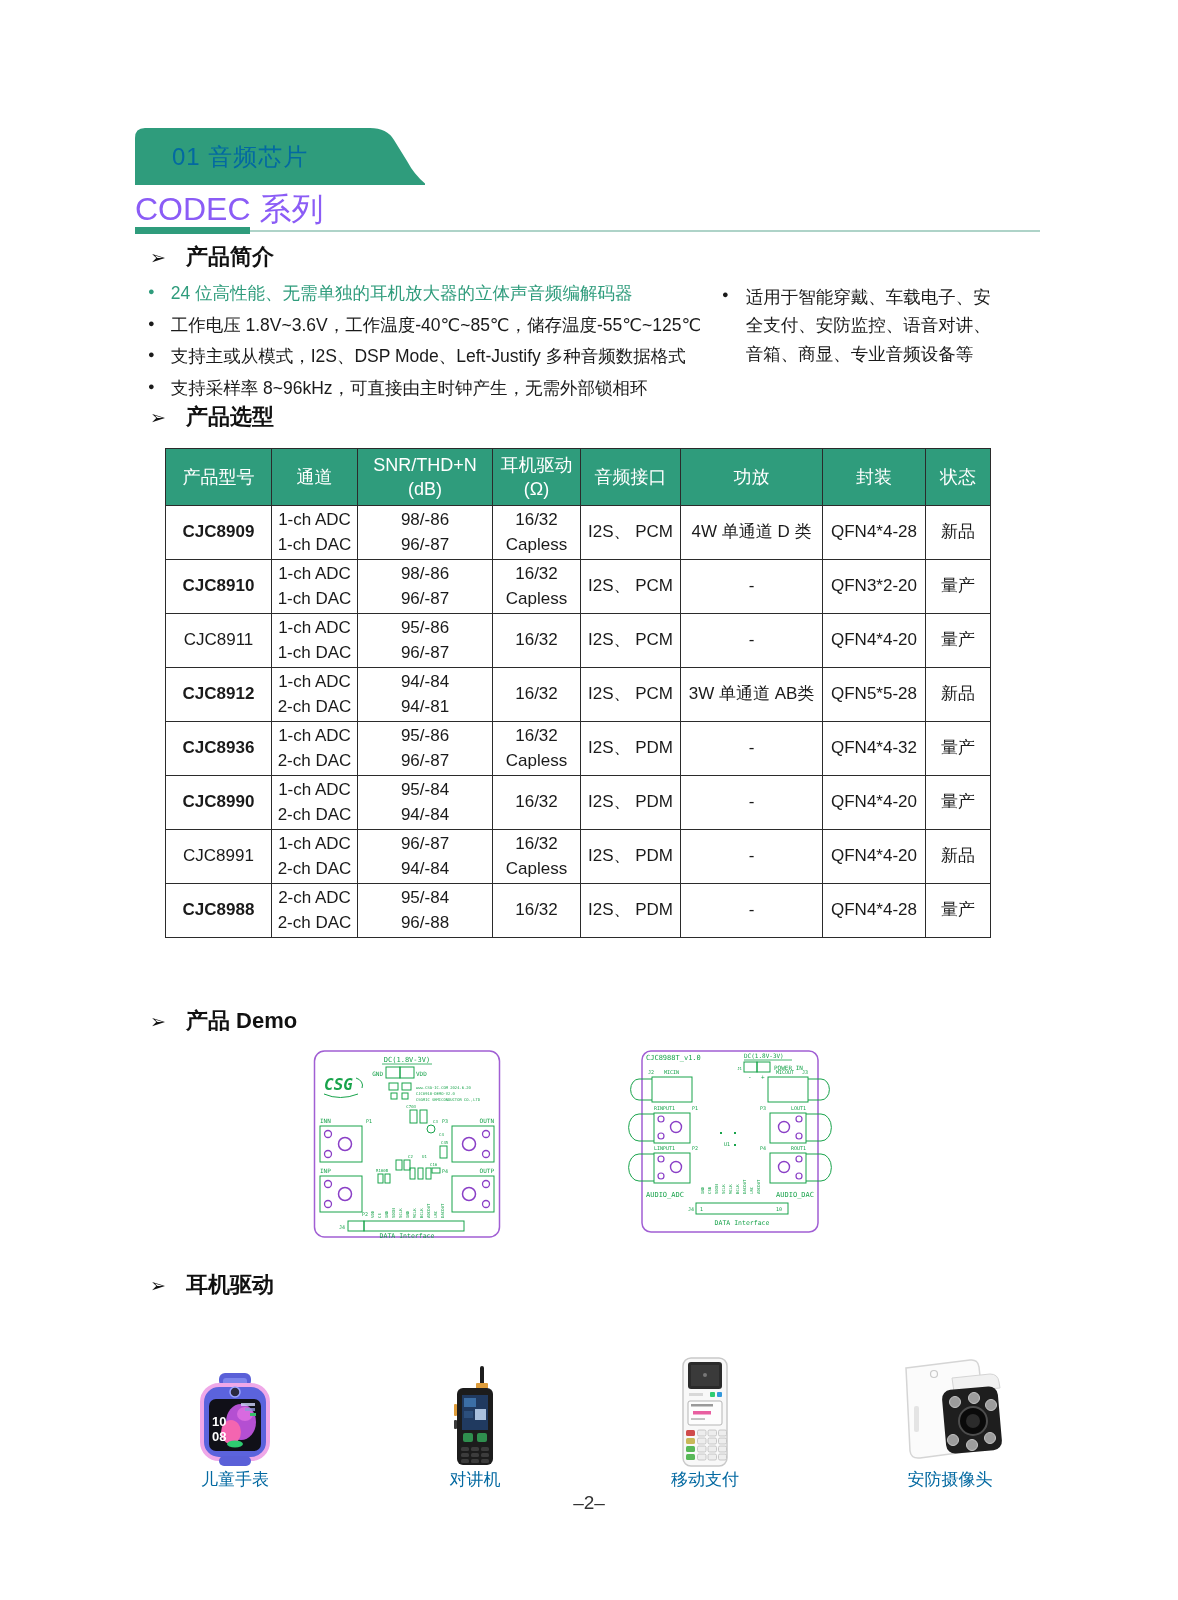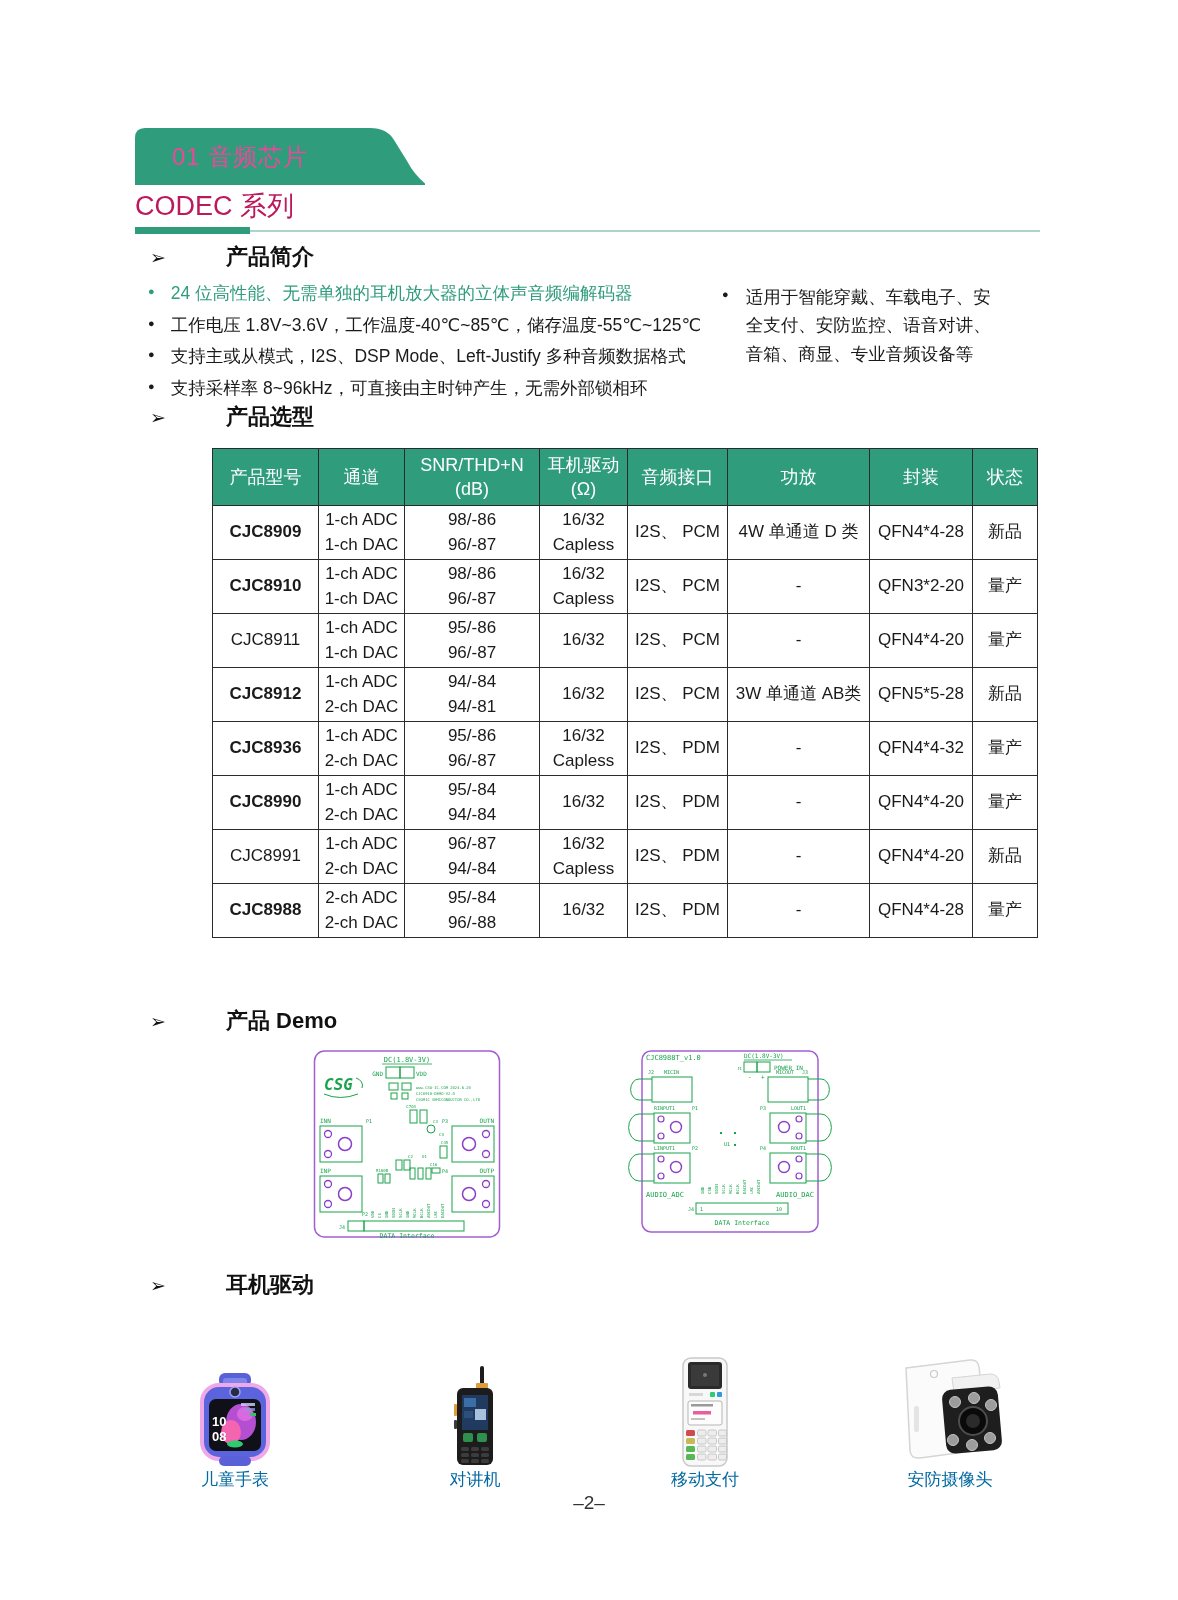--- a/index.html
+++ b/index.html
@@ -1,41 +1,41 @@
 <!DOCTYPE html>
 <html><head>
 <meta charset="utf-8">
 <style>
   html,body { margin:0; padding:0; background:#ffffff; }
   .page { position:relative; width:1178px; height:1600px; background:#fff; overflow:hidden;
           font-family:"Liberation Sans","DejaVu Sans",sans-serif; color:#1a1a1a; }
 
   
   .banner-svg { position:absolute; left:135px; top:128px; }
-  .banner-text { position:absolute; left:172px; top:141px; font-size:24px; color:#ec4899; letter-spacing:1px; }
-
-  .series-title { position:absolute; left:135px; top:188px; font-size:27px; color:#be185d; }
+  .banner-text { position:absolute; left:172px; top:141px; font-size:24px; color:#0369a1; letter-spacing:1px; }
+
+  .series-title { position:absolute; left:135px; top:188px; font-size:32px; color:#8b5cf6; }
   .underline-dark { position:absolute; left:135px; top:227px; width:115px; height:7px; background:#2f9c7c; }
   .underline-light { position:absolute; left:250px; top:230px; width:790px; height:2px; background:#aed3c8; }
 
   .h-section { position:absolute; display:flex; gap:20px; align-items:baseline; }
   .marker { font-size:19px; font-weight:bold; color:#111; }
-  .h-title { font-size:22px; font-weight:bold; color:#111;margin-left:40px; }
+  .h-title { font-size:22px; font-weight:bold; color:#111; }
 
   .bullets { position:absolute; left:148px; top:281px; }
   .bullet { display:flex; gap:16px; align-items:flex-start; margin-bottom:7.5px; white-space:nowrap;
             font-size:17.5px; color:#1a1a1a; }
   .bullet .dot { font-size:11px; line-height:1; margin-top:5px; }
   .bullet.green { color:#2f9c7c; }
   .bullet-right { position:absolute; left:722px; top:283px; width:280px; display:flex; gap:17px;
                   font-size:17.5px; line-height:1.62; color:#1a1a1a; }
   .bullet-right .dot { font-size:11px; line-height:1; margin-top:6px; }
 
   
-  table.sel { border-collapse:collapse; position:absolute; left:165px; top:448px; table-layout:fixed;margin-left:47px; }
+  table.sel { border-collapse:collapse; position:absolute; left:165px; top:448px; table-layout:fixed; }
   table.sel th, table.sel td { border:1px solid #2b2b2b; text-align:center; vertical-align:middle; padding:0; }
   table.sel th { background:#2f9c7c; color:#fff; font-weight:normal; font-size:18px; height:56px; line-height:1.35; }
   table.sel td { font-size:17px; height:53px; line-height:1.45; color:#1a1a1a; }
   .ml { white-space:pre-line; }
   .model-green { color:#2f9c7c;font-weight:bold; }
 
   .pcb { position:absolute; }
   .pcb text { font-family:"DejaVu Sans Mono","Liberation Mono",monospace; fill:#18a34b; }
 
   .app-item { position:absolute; top:1350px; height:118px; display:flex; align-items:flex-end; justify-content:center; }

